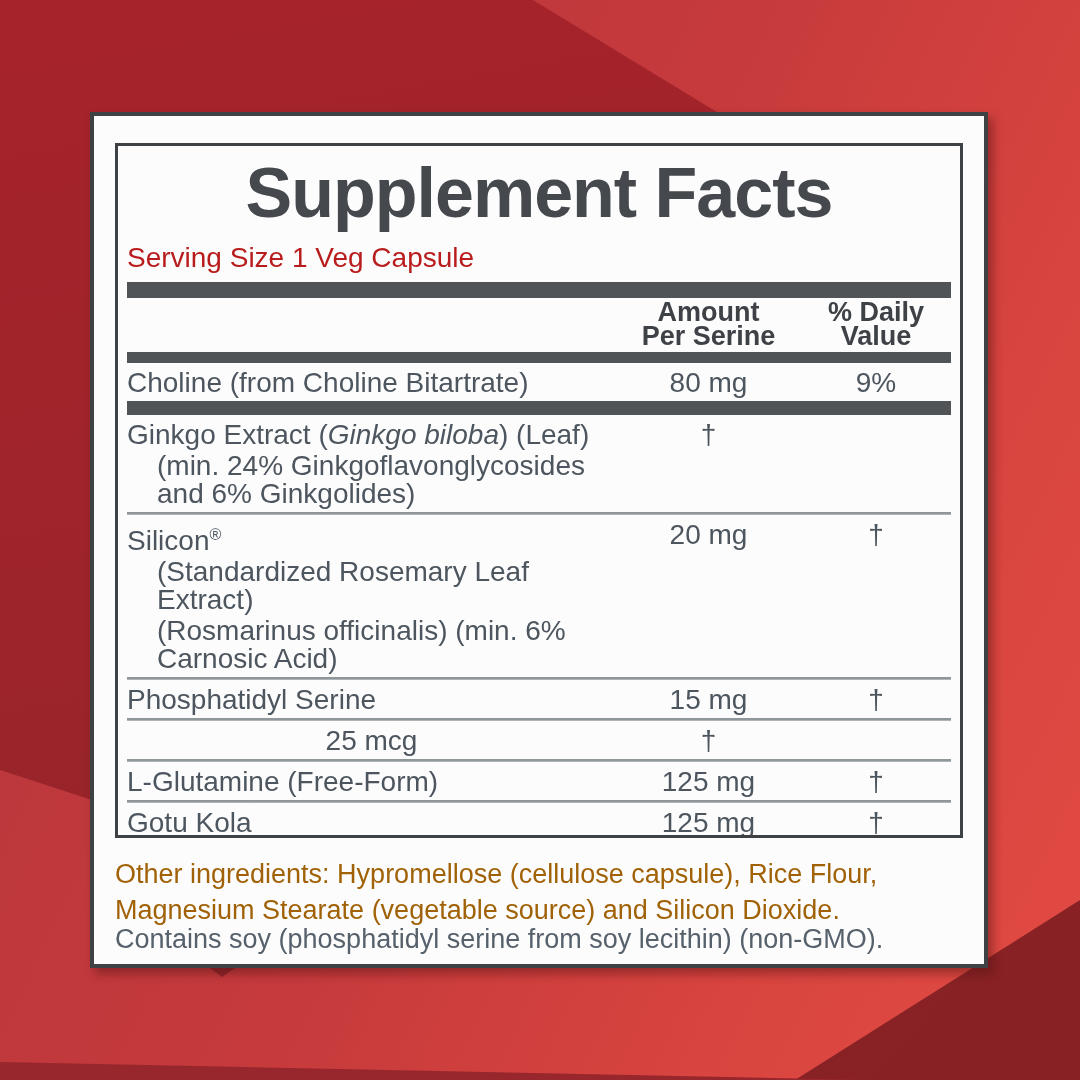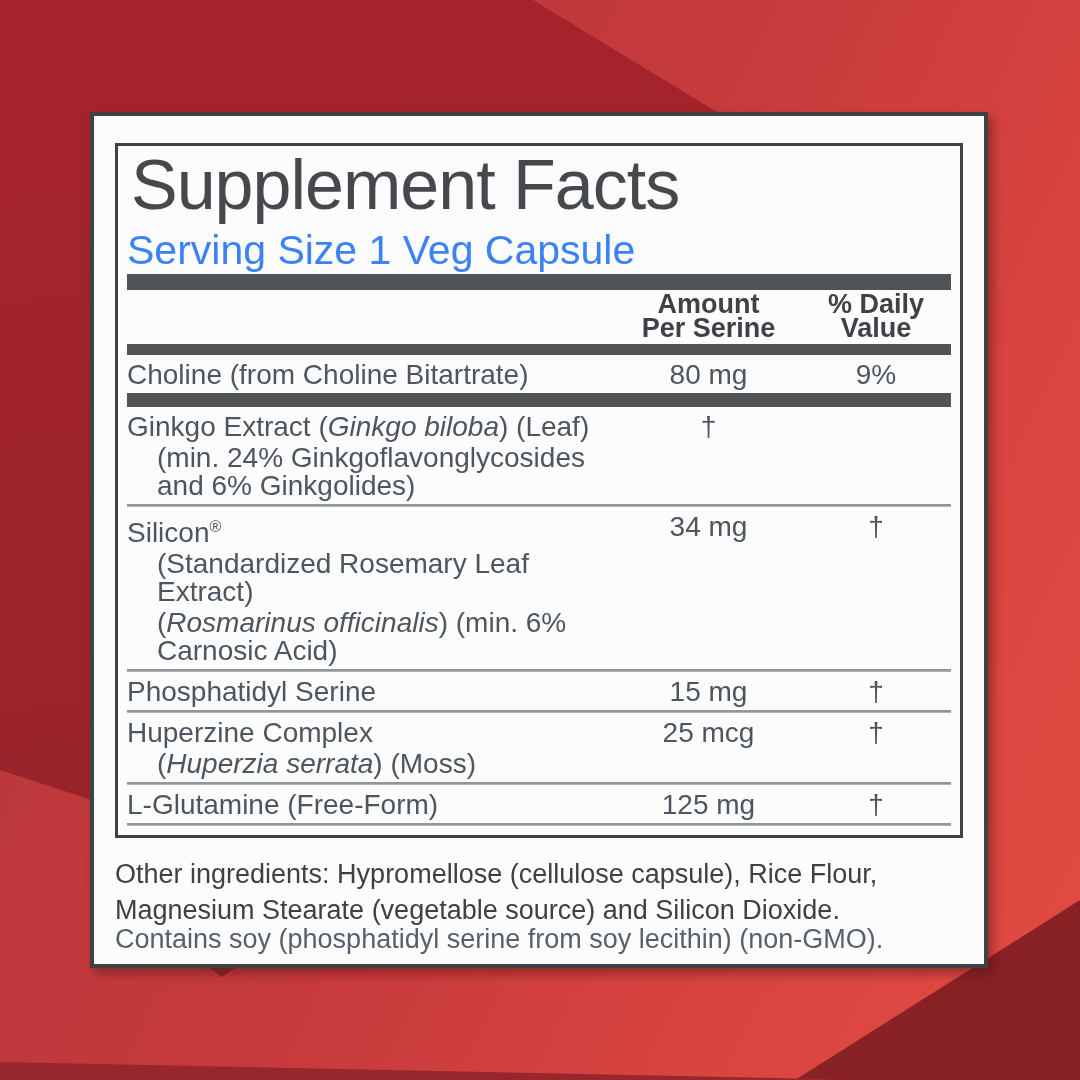--- a/index.html
+++ b/index.html
@@ -16,39 +16,39 @@
   .bg-bottom-sliver{
     background:#97272c;
     clip-path:polygon(0px 1062px,870px 1080px,0px 1080px);}
 
   .panel{position:absolute;left:90px;top:112px;width:898px;height:856px;
          box-sizing:border-box;background:#fcfcfd;border:4px solid #3f4245;
          box-shadow:5px 6px 9px rgba(80,18,20,0.45);}
   .facts-box{position:absolute;left:21px;top:27px;width:848px;height:695px;
              box-sizing:border-box;border:3px solid #3f4245;background:#fcfcfd;
              padding:2px 9px;overflow:hidden;}
-  .title{font-size:70px;font-weight:normal;letter-spacing:-1px;line-height:66px;
-         color:#45484d;margin:4px;}
-  .serving{font-size:41px;color:#3b82f6;line-height:36px;margin-top:14px;}
+  .title{font-size:70px;font-weight:bold;letter-spacing:-1px;line-height:66px;
+         color:#45484d;margin:12px;text-align:center;}
+  .serving{font-size:28px;color:#b91c1c;line-height:36px;margin-top:14px;}
   .bar{background:#515456;}
   .bar-1{height:16px;margin-top:6px;}
   .bar-2{height:11px;margin-top:4px;}
   .bar-mid{height:14px;}
   .cols{display:grid;grid-template-columns:1fr 185px 150px;}
   .hdr{margin-top:2px;}
   .hdr .h{font-size:27px;font-weight:bold;color:#3e4247;line-height:24px;
           text-align:center;white-space:pre-line;}
   .row{padding:5px 0 4px 0;}
   .row .name-line{font-size:28px;color:#4d565e;line-height:29px;}
   .row sup{font-size:16px;}
   .row .amt,.row .dv{font-size:28px;color:#4d565e;line-height:29px;text-align:center;}
   .sub-line{font-size:28px;color:#4d565e;line-height:28px;padding-left:30px;margin-top:3px;}
   .sep{height:3px;background:linear-gradient(#8f979b 65%,#c9cdcf);}
   .other-text{position:absolute;left:21px;top:740px;width:830px;font-size:27px;
-              color:#404040;line-height:36px;white-space:pre-line;}
+              color:#a16207;line-height:36px;white-space:pre-line;}
   .contains-text{position:absolute;left:21px;top:806px;width:830px;font-size:27px;
               color:#56616c;line-height:34px;}
 </style>
 </head>
 <body>
 
 <div class="canvas">
   <div class="bg-layer bg-dark-left"></div>
   <div class="bg-layer bg-dark-corner"></div>
   <div class="bg-layer bg-bottom-sliver"></div>
@@ -82,39 +82,35 @@
               <div class="name-line"><span>Ginkgo Extract (</span><span style="font-style: italic;">Ginkgo biloba</span><span>) (Leaf)</span></div>
               <div class="sub-line"><span>(min. 24% Ginkgoflavonglycosides and 6% Ginkgolides)</span></div>
             </div>
             <div class="dv">†</div>
           </div>
           <div class="sep"></div>
           <div class="cols row">
             <div>
               <div class="name-line"><span>Silicon</span><sup>®</sup></div>
               <div class="sub-line"><span>(Standardized Rosemary Leaf Extract)</span></div>
-              <div class="sub-line"><span>(</span><span style="font-style: italic;">Rosmarinus officinalis</span><span>) (min. 6% Carnosic Acid)</span></div>
+              <div class="sub-line"><span>(</span><span style="">Rosmarinus officinalis</span><span>) (min. 6% Carnosic Acid)</span></div>
             </div>
-            <div class="amt">34 mg</div>
+            <div class="amt">20 mg</div>
             <div class="dv">†</div>
           </div>
           <div class="sep"></div>
           <div class="cols row">
             <div>
               <div class="name-line"><span>Phosphatidyl Serine</span></div>
             </div>
             <div class="amt">15 mg</div>
             <div class="dv">†</div>
           </div>
           <div class="sep"></div>
           <div class="cols row">
-            <div>
-              <div class="name-line"><span>Huperzine Complex</span></div>
-              <div class="sub-line"><span>(</span><span style="font-style: italic;">Huperzia serrata</span><span>) (Moss)</span></div>
-            </div>
             <div class="amt">25 mcg</div>
             <div class="dv">†</div>
           </div>
           <div class="sep"></div>
           <div class="cols row">
             <div>
               <div class="name-line"><span>L-Glutamine (Free-Form)</span></div>
             </div>
             <div class="amt">125 mg</div>
             <div class="dv">†</div>

